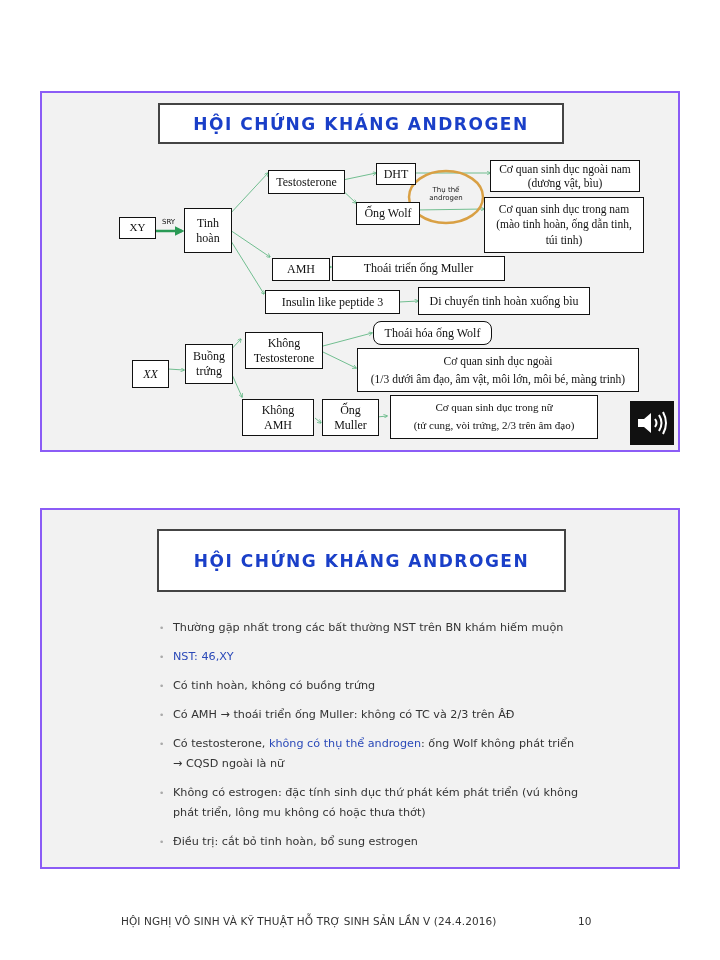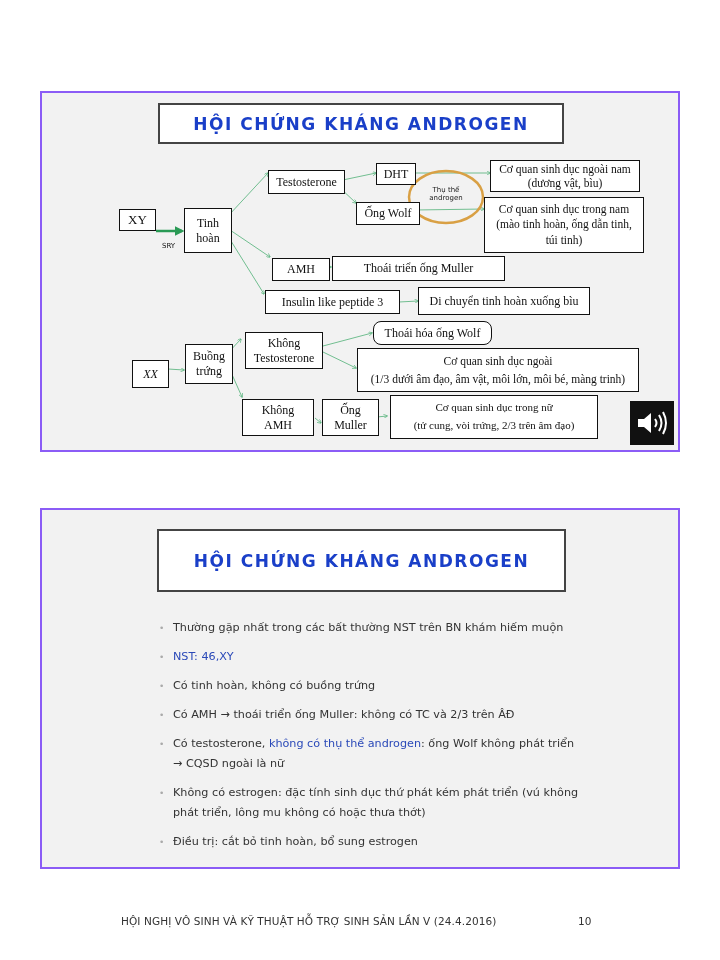--- a/index.html
+++ b/index.html
@@ -96,27 +96,27 @@
       <line x1="184" y1="262" x2="199" y2="246" marker-end="url(#ah)"></line>
       <line x1="184" y1="268" x2="200" y2="304" marker-end="url(#ah)"></line>
       <line x1="281" y1="253" x2="330" y2="240" marker-end="url(#ah)"></line>
       <line x1="281" y1="259" x2="314" y2="275" marker-end="url(#ah)"></line>
       <line x1="273" y1="325" x2="279" y2="330" marker-end="url(#ah)"></line>
       <line x1="325" y1="325" x2="345" y2="323" marker-end="url(#ah)"></line>
     </g>
     <ellipse cx="404" cy="104" rx="37" ry="26" fill="none" stroke="#d9a044" stroke-width="2.5"></ellipse>
   </svg>
 
-  <span class="sry-label" style="left:120px;top:125px;margin-top:24px;">SRY</span>
+  <span class="sry-label" style="left:120px;top:125px;">SRY</span>
   <div class="receptor-label" style="left:374px;top:93px;">
     <span>Thụ thể</span><br>
     <span>androgen</span>
   </div>
 
-  <div class="node" style="left:77px;top:116px;width:37px;height:22px;font-size:13px;text-align:right;">
+  <div class="node" style="left:77px;top:124px;width:37px;height:22px;font-size:11px;text-align:right;">
     <span>XY</span>
   </div>
   <div class="node" style="left:142px;top:115px;width:48px;height:45px;">
     <span>Tinh</span>
     <span>hoàn</span>
   </div>
   <div class="node" style="left:226px;top:77px;width:77px;height:24px;">
     <span>Testosterone</span>
   </div>
   <div class="node" style="left:334px;top:70px;width:40px;height:22px;">

